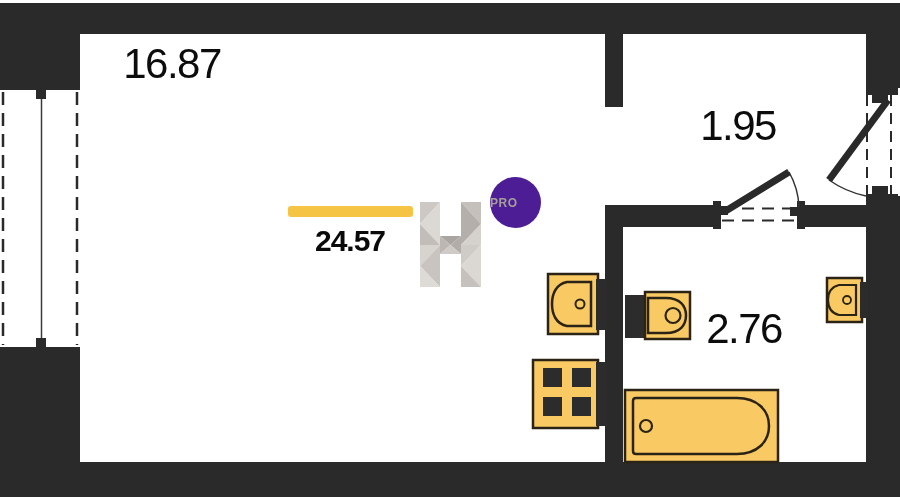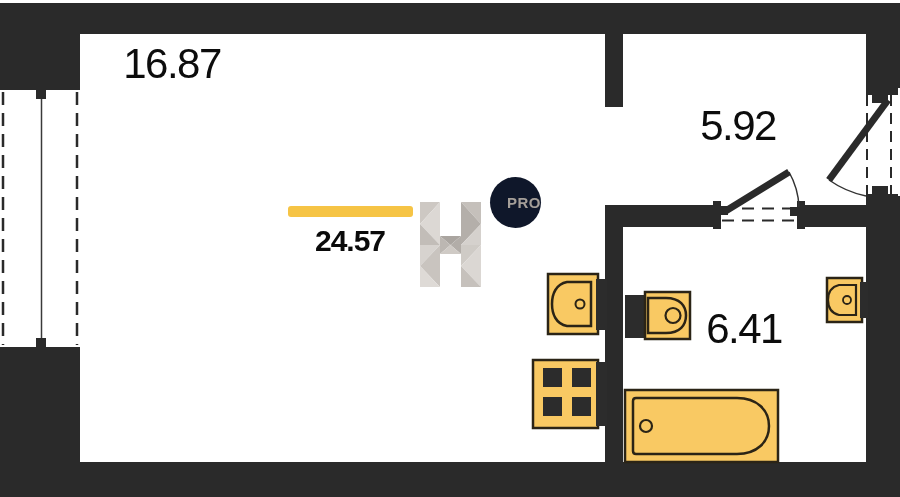--- a/index.html
+++ b/index.html
@@ -15,22 +15,22 @@
   .total-number{
     position:absolute;color:#0a0a0a;font-size:30px;font-weight:bold;letter-spacing:-1px;
     text-align:center;white-space:nowrap;line-height:1;
   }
   .accent-bar{
     position:absolute;left:288px;top:206px;width:125px;height:11px;
     background:#f6c445;border-radius:3px;
   }
   .pro-badge{
     position:absolute;left:490px;top:177px;width:51px;height:51px;border-radius:50%;
-    background:#0f172a;color:#a59f99;font-size:15px;font-weight:bold;letter-spacing:.5px;
-    display:flex;align-items:center;justify-content:flex-end;
+    background:#4c1d95;color:#a59f99;font-size:12px;font-weight:bold;letter-spacing:.5px;
+    display:flex;align-items:center;justify-content:flex-start;
   }
   svg{display:block;}
 </style>
 </head>
 <body>
 
 <div class="plan">
 
   <svg class="abs" style="left:0;top:0" width="900" height="497" viewBox="0 0 900 497">
 
@@ -112,23 +112,23 @@
       <g>
         <rect x="625" y="390" width="153" height="72" fill="#f9c963" stroke="#2b2416" stroke-width="2.5"></rect>
         <path d="M636,398 L737,398 C757,398 769,410 769,426 C769,442 757,454 737,454 L636,454 C634,454 633,453 633,451 L633,401 C633,399 634,398 636,398 Z" fill="none" stroke="#2b2416" stroke-width="2.5"></path>
         <circle cx="646" cy="426" r="6" fill="none" stroke="#2b2416" stroke-width="2.2"></circle>
       </g>
     </g>
   </svg>
 
   <div class="area-label" style="left:82px;top:43px;width:180px;">16.87</div>
 
-  <div class="area-label" style="left:658px;top:105px;width:160px;">5.92</div>
+  <div class="area-label" style="left:658px;top:105px;width:160px;">1.95</div>
 
-  <div class="area-label" style="left:664px;top:308px;width:160px;">6.41</div>
+  <div class="area-label" style="left:664px;top:308px;width:160px;">2.76</div>
 
   <div class="accent-bar"></div>
 
   <div class="total-number" style="left:283px;top:226px;width:134px;">24.57</div>
 
   <svg class="abs" style="left:420px;top:202px" width="61" height="85" viewBox="0 0 61 85">
     <g>
       <polygon points="0,0 20,0 0,22" fill="#cdc8c3"></polygon>
       <polygon points="20,0 20,43 0,22" fill="#dcd8d4"></polygon>
       <polygon points="0,22 20,43 0,43" fill="#c2bdb8"></polygon>

